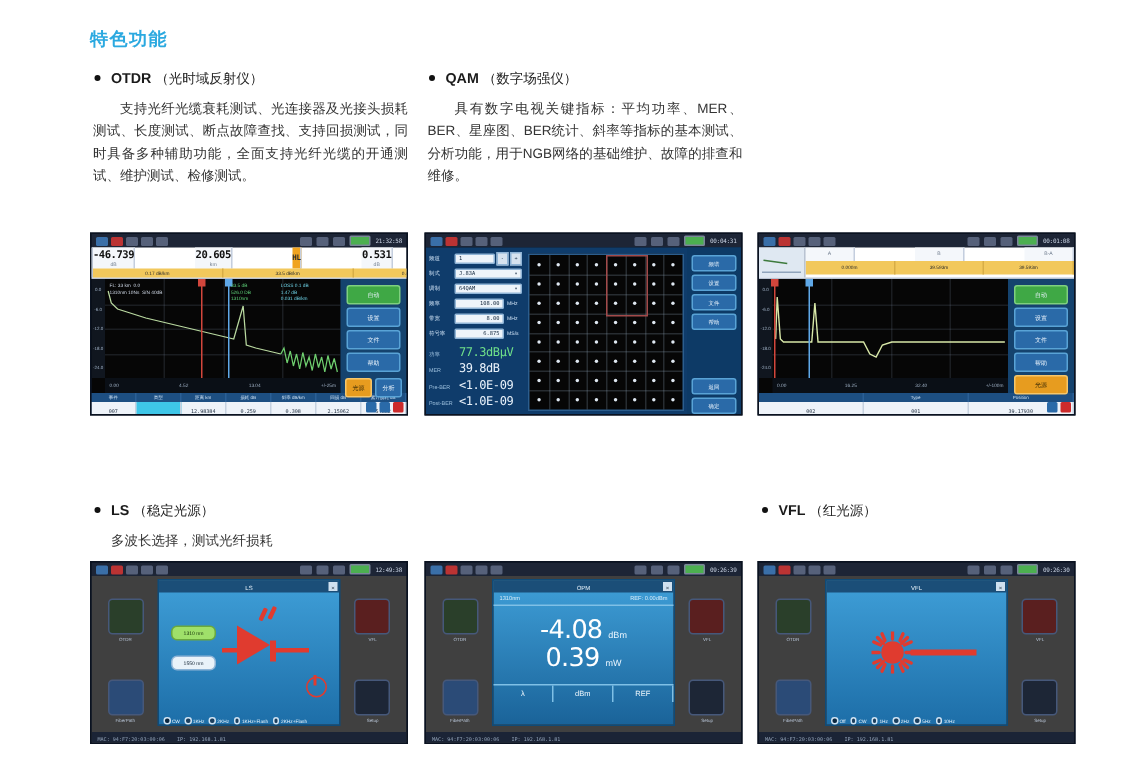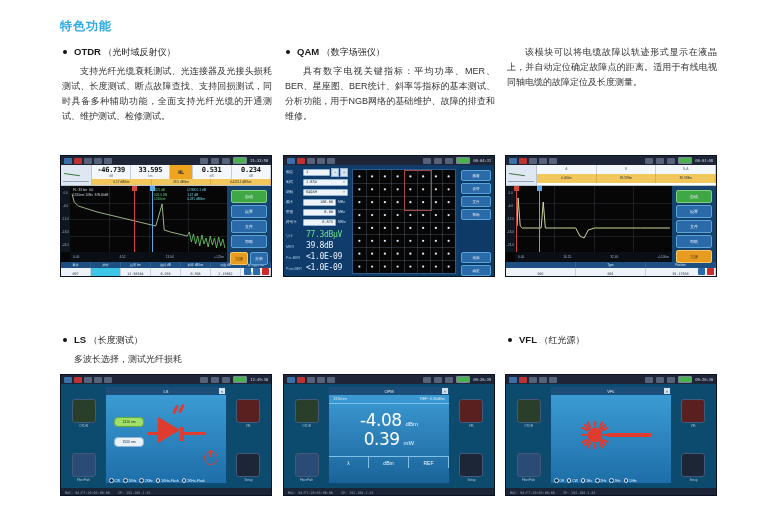--- a/index.html
+++ b/index.html
@@ -64,21 +64,21 @@
   .otdr-left-thumb{width:30px;background:#dfe8f2;border-right:1px solid #b9c3d2;position:relative;}
   .otdr-left-thumb .mini{
     position:absolute;left:2px;right:2px;bottom:3px;height:9px;
     border-bottom:1px solid #8fa3bb;
   }
   .otdr-left-thumb .mini::after{
     content:"";position:absolute;left:1px;top:1px;width:60%;height:1px;background:#3d7a3d;
     transform:rotate(8deg);transform-origin:left center;
   }
   .otdr-vals{flex:1;display:flex;flex-direction:column;}
-  .otdr-vrow{display:flex;flex:1;}
+  .otdr-vrow{display:flex;flex:1;gap:40px;}
   .otdr-cell{
     flex:1;border-right:1px solid #c4cede;display:flex;flex-direction:column;
     align-items:center;justify-content:center;background:#f4f7fb;
   }
   .otdr-cell .big{font-size:7px;color:#101010;font-weight:bold;letter-spacing:-.3px;
     font-family:"DejaVu Sans Mono",monospace;}
   .otdr-cell .sml{font-size:3.4px;color:#6d7a8c;}
   .otdr-cell.hl{background:#f0a31e;}
   .otdr-cell.hl .big{font-size:5px;color:#2b2b2b;}
   .otdr-cell.mini{flex:.55;}
@@ -163,21 +163,21 @@
   }
   .cgrid{position:absolute;inset:0;}
   .cgrid .gl{position:absolute;background:rgba(140,160,180,.25);}
   .cbox{position:absolute;border:1px solid #a24a4a;}
   .qam-side{width:36px;background:#0d3involved;}
   .qam-side{width:36px;background:#0d3a66;padding:3px 0;box-sizing:border-box;}
   .qsbtn{margin:2px 3px;height:9px;border-radius:2px;background:#2a6aa8;border:1px solid #59a3d6;
     font-size:3.6px;color:#e8f2fb;display:flex;align-items:center;justify-content:center;}
 
   
-  .home{position:relative;height:113px;background:#0c4a6e;overflow:hidden;}
+  .home{position:relative;height:113px;background:#404040;overflow:hidden;}
   .icons-grid{position:absolute;inset:0;padding:4px;display:grid;
     grid-template-columns:repeat(5,1fr);grid-template-rows:repeat(2,1fr);gap:4px;}
   .appicon{display:flex;flex-direction:column;align-items:center;justify-content:center;}
   .appicon .tile{width:22px;height:22px;border-radius:3px;background:#2e3b52;
     border:1px solid #46587a;display:flex;align-items:center;justify-content:center;}
   .appicon .lbl{font-size:3px;color:#b7c4d6;margin-top:1px;}
   .tile.grid-green{background:#2a3f2a;}
   .tile.dark{background:#1d2636;}
   .tile.blue{background:#2b4b77;}
   .tile.orange{background:#7a5a1e;}
@@ -263,21 +263,20 @@
   <div class="col c1 row1">
     <div class="feat-head">
       <span class="bullet"></span>
       <span>OTDR</span>
       <span class="cn">（光时域反射仪）</span>
     </div>
     <p class="feat-body">支持光纤光缆衰耗测试、光连接器及光接头损耗测试、长度测试、断点故障查找、支持回损测试，同时具备多种辅助功能，全面支持光纤光缆的开通测试、维护测试、检修测试。</p>
   </div>
 
   <div class="col c3 row1">
-    <p class="feat-body">该模块可以将电缆故障以轨迹形式显示在液晶上，并自动定位确定故障点的距离。适用于有线电视同轴电缆的故障定位及长度测量。</p>
   </div>
 
   <div class="device dev-r1" style="left:60px;">
     <div class="statusbar">
       <span class="sb-left">
         <i class="sb-ic blue"></i>
         <i class="sb-ic red"></i>
         <i class="sb-ic"></i>
         <i class="sb-ic"></i>
         <i class="sb-ic"></i>
@@ -296,21 +295,21 @@
       <div class="otdr-left-thumb">
           <div class="mini"></div>
         </div>
       <div class="otdr-vals">
         <div class="otdr-vrow">
           <div class="otdr-cell">
             <span class="big">-46.739</span>
             <span class="sml">dB</span>
           </div>
           <div class="otdr-cell">
-            <span class="big">33.595</span>
+            <span class="big">20.605</span>
             <span class="sml">km</span>
           </div>
           <div class="otdr-cell hl mini">
             <span class="big">HL</span>
           </div>
           <div class="otdr-cell">
             <span class="big">0.531</span>
             <span class="sml">dB</span>
           </div>
           <div class="otdr-cell">
@@ -688,21 +687,21 @@
         <span class="ci"></span>
         <span class="ci red"></span>
       </div>
     </div>
   </div>
 
   <div class="col c1 row2">
     <div class="feat-head">
       <span class="bullet"></span>
       <span>LS</span>
-      <span class="cn">（长度测试）</span>
+      <span class="cn">（稳定光源）</span>
     </div>
     <p class="feat-body short">多波长选择，测试光纤损耗</p>
   </div>
 
 
   <div class="col c3 row2">
     <div class="feat-head">
       <span class="bullet"></span>
       <span>VFL</span>
       <span class="cn">（红光源）</span>

